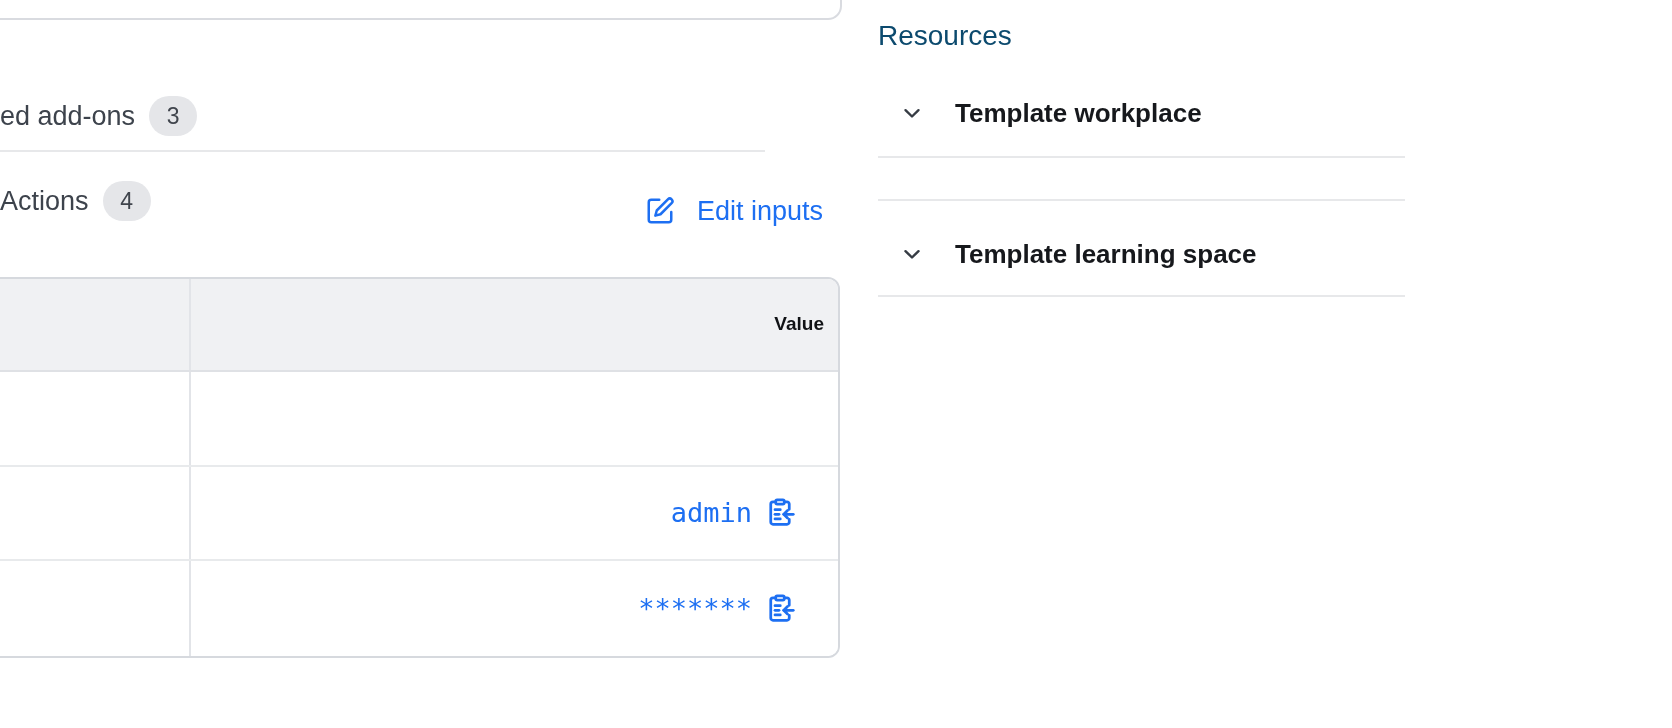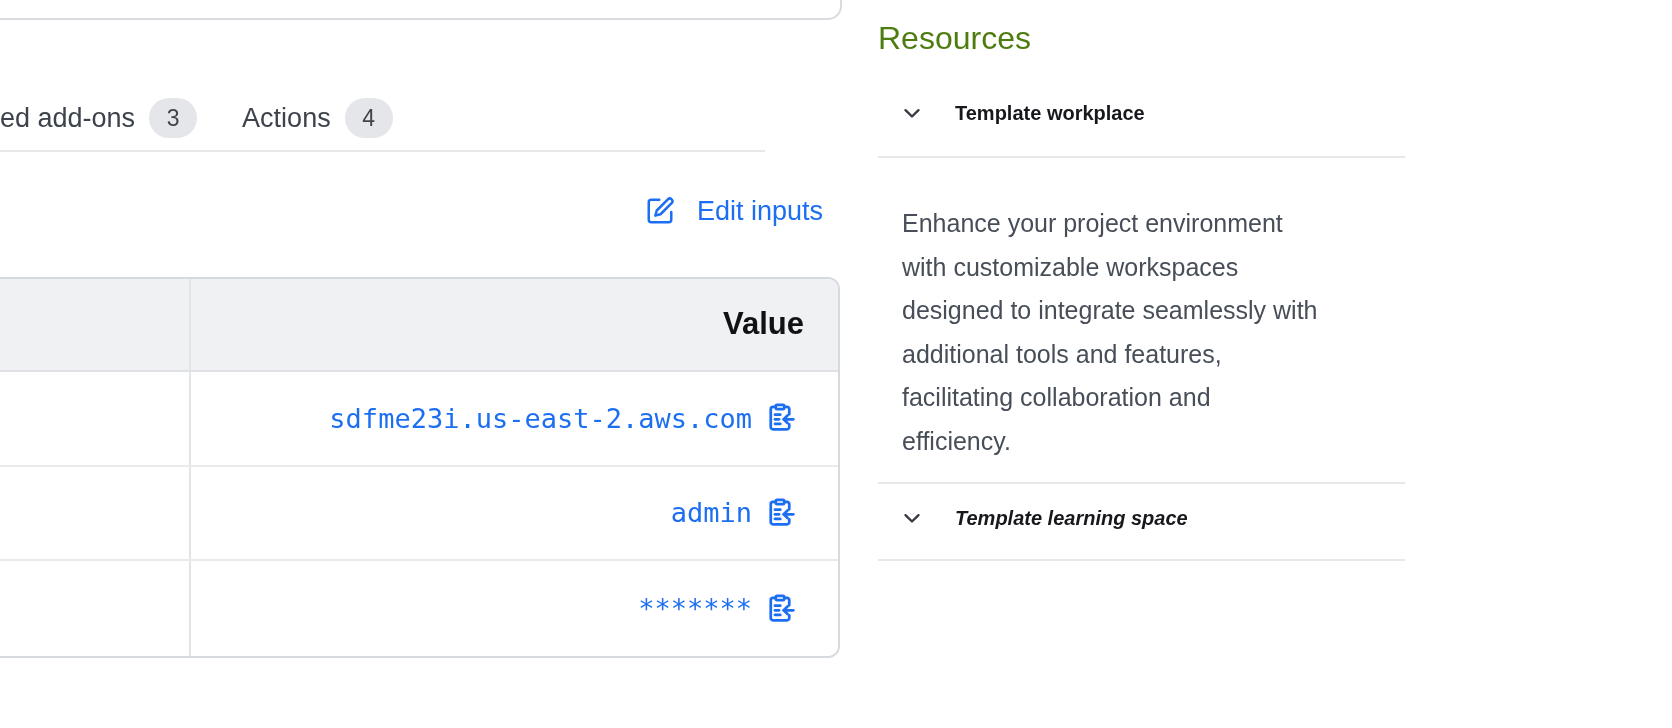--- a/index.html
+++ b/index.html
@@ -12,21 +12,21 @@
 
   
   .top-card {
     position:absolute; left:-20px; top:-26px; width:862px; height:46px;
     border:2px solid #d9dbe0; border-radius:0 0 14px 0; background:#fff;
   }
 
   
   .tabs {
     position:absolute; left:0; top:96px; height:44px;
-    display:flex; gap:45px;
+    display:flex; gap:45px;flex-direction:column;
   }
   .tab { display:flex; align-items:center; gap:14px; cursor:pointer; }
   .tab-label { font-size:27px; font-weight:500; color:#3d434c; white-space:nowrap; }
   .badge {
     min-width:48px; height:40px; padding:0 14px;
     background:#e5e6e9; border-radius:999px;
     display:flex; align-items:center; justify-content:center;
     font-size:23px; color:#40454d;
   }
   .tab-divider {
@@ -53,46 +53,46 @@
   .thead {
     height:93px; background:#f0f1f3; display:flex;
     border-bottom:2px solid #dfe1e5;
   }
   .trow { height:95px; display:flex; border-bottom:2px solid #e8eaec; background:#fff; }
   .trow:last-child { border-bottom:none; }
   .col-name { width:259px; border-right:2px solid #e2e4e8; flex:none; }
   .col-value { flex:1; display:flex; align-items:center; justify-content:flex-end; }
   .th-value {
     flex:1; display:flex; align-items:center; justify-content:flex-end;
-    padding-right:34px; font-size:31px; font-weight:700; color:#101215;
+    padding-right:14px; font-size:19px; font-weight:700; color:#101215;
   }
   .cell-value { padding-right:43px; gap:13px; }
   .mono-val {
     font-family:"DejaVu Sans Mono", monospace;
     font-size:27px; color:#1d6ff2; white-space:nowrap;
   }
   .copy-btn {
     background:none; border:none; padding:0; cursor:pointer;
     width:30px; height:30px; color:#1d6ff2; display:flex;
     align-items:center; justify-content:center;
   }
   .copy-btn svg { width:30px; height:30px; }
 
   
   .resources { position:absolute; left:878px; top:20px; width:527px; }
-  .res-heading { font-size:32px; color:#4d7c0f; }
+  .res-heading { font-size:28px; color:#0c4a6e; }
   .acc-list { position:absolute; left:0; top:70px; width:527px; }
   .acc-sec { border-bottom:2px solid #e7e8ea; }
   .acc-sec.first { padding-bottom:20px; }
   .acc-sec.second { padding-top:22px; padding-bottom:19px; }
-  .acc-sec.third { padding-top:11px; padding-bottom:18px;font-style:italic; }
+  .acc-sec.third { padding-top:30px; padding-bottom:18px; }
   .acc-head { display:flex; align-items:center; height:46px; cursor:pointer; }
   .chev { width:24px; height:24px; margin-left:22px; flex:none; color:#363c44; }
   .chev svg { width:24px; height:24px; display:block; }
-  .acc-title { margin-left:31px; font-size:20px; font-weight:700; color:#16181c; white-space:nowrap; }
+  .acc-title { margin-left:31px; font-size:26px; font-weight:700; color:#16181c; white-space:nowrap; }
   .acc-body { margin-top:22px; margin-left:24px; width:480px; }
   .acc-body .bline {
     font-size:25px; line-height:43.5px; color:#474e58; white-space:nowrap;
   }
 </style>
 </head>
 <body>
 
 <div class="screen">
 
@@ -119,35 +119,20 @@
   </a>
 
   <div class="value-table">
     <div class="thead">
       <div class="col-name"></div>
       <div class="th-value">Value</div>
     </div>
 
     <div class="trow">
       <div class="col-name"></div>
-      <div class="col-value cell-value">
-        <span class="mono-val">sdfme23i.us-east-2.aws.com</span>
-        <button class="copy-btn">
-          <svg viewBox="0 0 24 24" fill="none" stroke="currentColor" stroke-width="2.2" stroke-linecap="round" stroke-linejoin="round">
-            <path d="M8.6 3 H6.4 A1.8 1.8 0 0 0 4.6 4.8 V19.2 A1.8 1.8 0 0 0 6.4 21 H17.6 A1.8 1.8 0 0 0 19.4 19.2 V17"></path>
-            <path d="M15.4 3 h2.2 A1.8 1.8 0 0 1 19.4 4.8 V9"></path>
-            <rect x="8.6" y="1.4" width="6.8" height="3.4" rx="1.1"></rect>
-            <path d="M8 9.3 H12.2"></path>
-              <path d="M8 13 H11.2"></path>
-              <path d="M8 16.7 H12.2"></path>
-            <path d="M22.6 13 H15"></path>
-              <path d="M18 10 l-3 3 3 3"></path>
-          </svg>
-        </button>
-      </div>
     </div>
 
     <div class="trow">
       <div class="col-name"></div>
       <div class="col-value cell-value">
         <span class="mono-val">admin</span>
         <button class="copy-btn">
           <svg viewBox="0 0 24 24" fill="none" stroke="currentColor" stroke-width="2.2" stroke-linecap="round" stroke-linejoin="round">
             <path d="M8.6 3 H6.4 A1.8 1.8 0 0 0 4.6 4.8 V19.2 A1.8 1.8 0 0 0 6.4 21 H17.6 A1.8 1.8 0 0 0 19.4 19.2 V17"></path>
             <path d="M15.4 3 h2.2 A1.8 1.8 0 0 1 19.4 4.8 V9"></path>
@@ -192,28 +177,20 @@
           <span class="chev">
             <svg viewBox="0 0 24 24" fill="none" stroke="currentColor" stroke-width="2.4" stroke-linecap="round" stroke-linejoin="round">
                 <path d="M5.5 9.2 L12 15.5 L18.5 9.2"></path>
               </svg>
           </span>
           <span class="acc-title">Template workplace</span>
         </div>
       </div>
 
       <div class="acc-sec second">
-        <div class="acc-body">
-          <div class="bline">Enhance your project environment</div>
-          <div class="bline">with customizable workspaces</div>
-          <div class="bline">designed to integrate seamlessly with</div>
-          <div class="bline">additional tools and features,</div>
-          <div class="bline">facilitating collaboration and</div>
-          <div class="bline">efficiency.</div>
-        </div>
       </div>
 
       <div class="acc-sec third">
         <div class="acc-head">
           <span class="chev">
             <svg viewBox="0 0 24 24" fill="none" stroke="currentColor" stroke-width="2.4" stroke-linecap="round" stroke-linejoin="round">
                 <path d="M5.5 9.2 L12 15.5 L18.5 9.2"></path>
               </svg>
           </span>
           <span class="acc-title">Template learning space</span>

